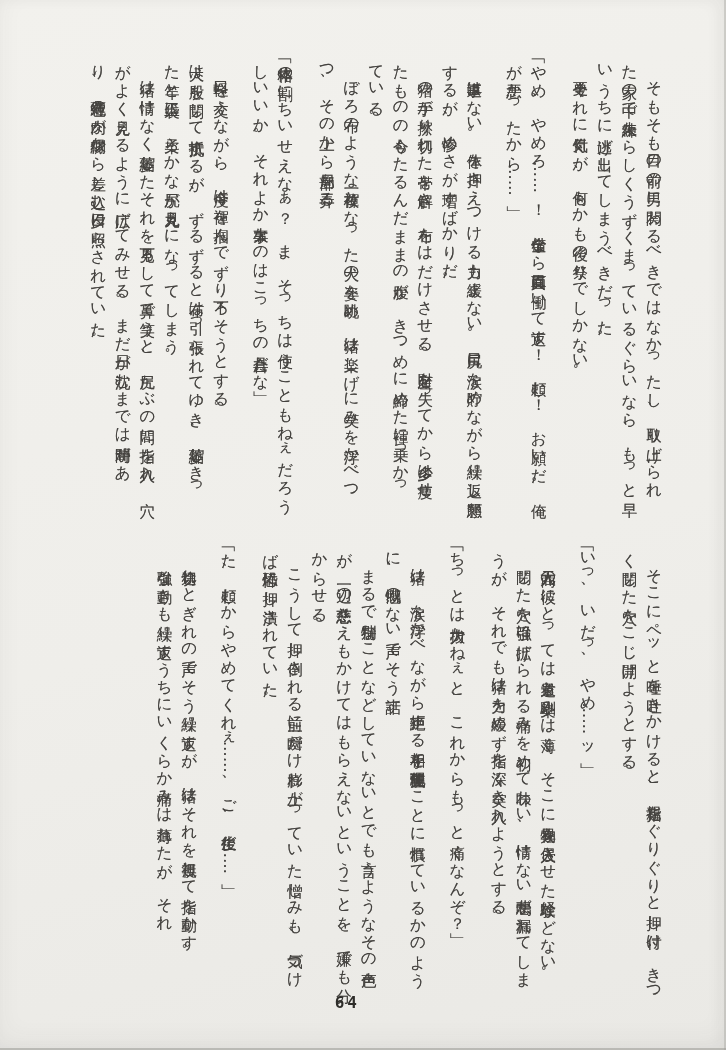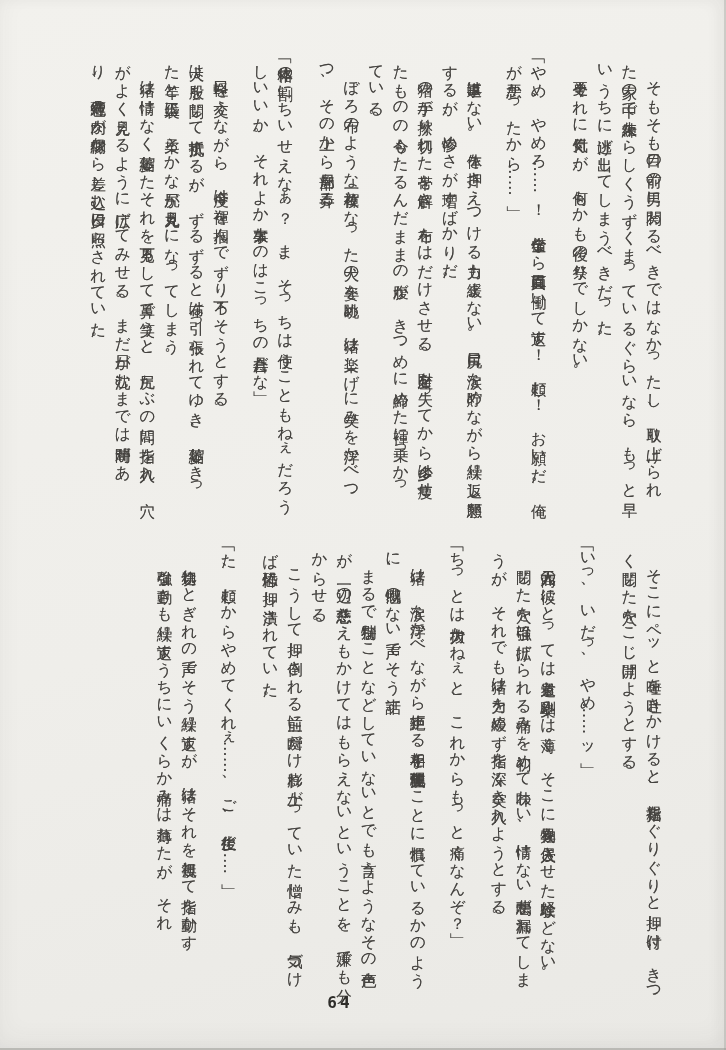--- a/index.html
+++ b/index.html
@@ -25,21 +25,21 @@
     text-shadow:0 0 0.5px rgba(70,68,64,0.55);
   }
   .block-top{top:54px;}
   .block-bottom{top:542px;}
   .vtext p{margin:0;padding:0;}
   .vtext p.indent{text-indent:1em;}
   .vtext p.dialogue{margin-left:15px;margin-right:17px;}
   .page-number{
     position:absolute;
     left:320px;top:993px;width:40px;
-    text-align:center;
+    text-align:right;
     font-family:"DejaVu Sans Mono","Liberation Mono",monospace;
     font-weight:bold;
     font-size:16px;
     letter-spacing:3px;
     color:#2e2d2a;
   }
   .edge{position:absolute;background:#9b9a96;}
   .edge-bottom{left:0;bottom:0;width:100%;height:2px;opacity:0.55;}
   .edge-right{right:0;top:0;width:2px;height:100%;opacity:0.35;}
 </style>

